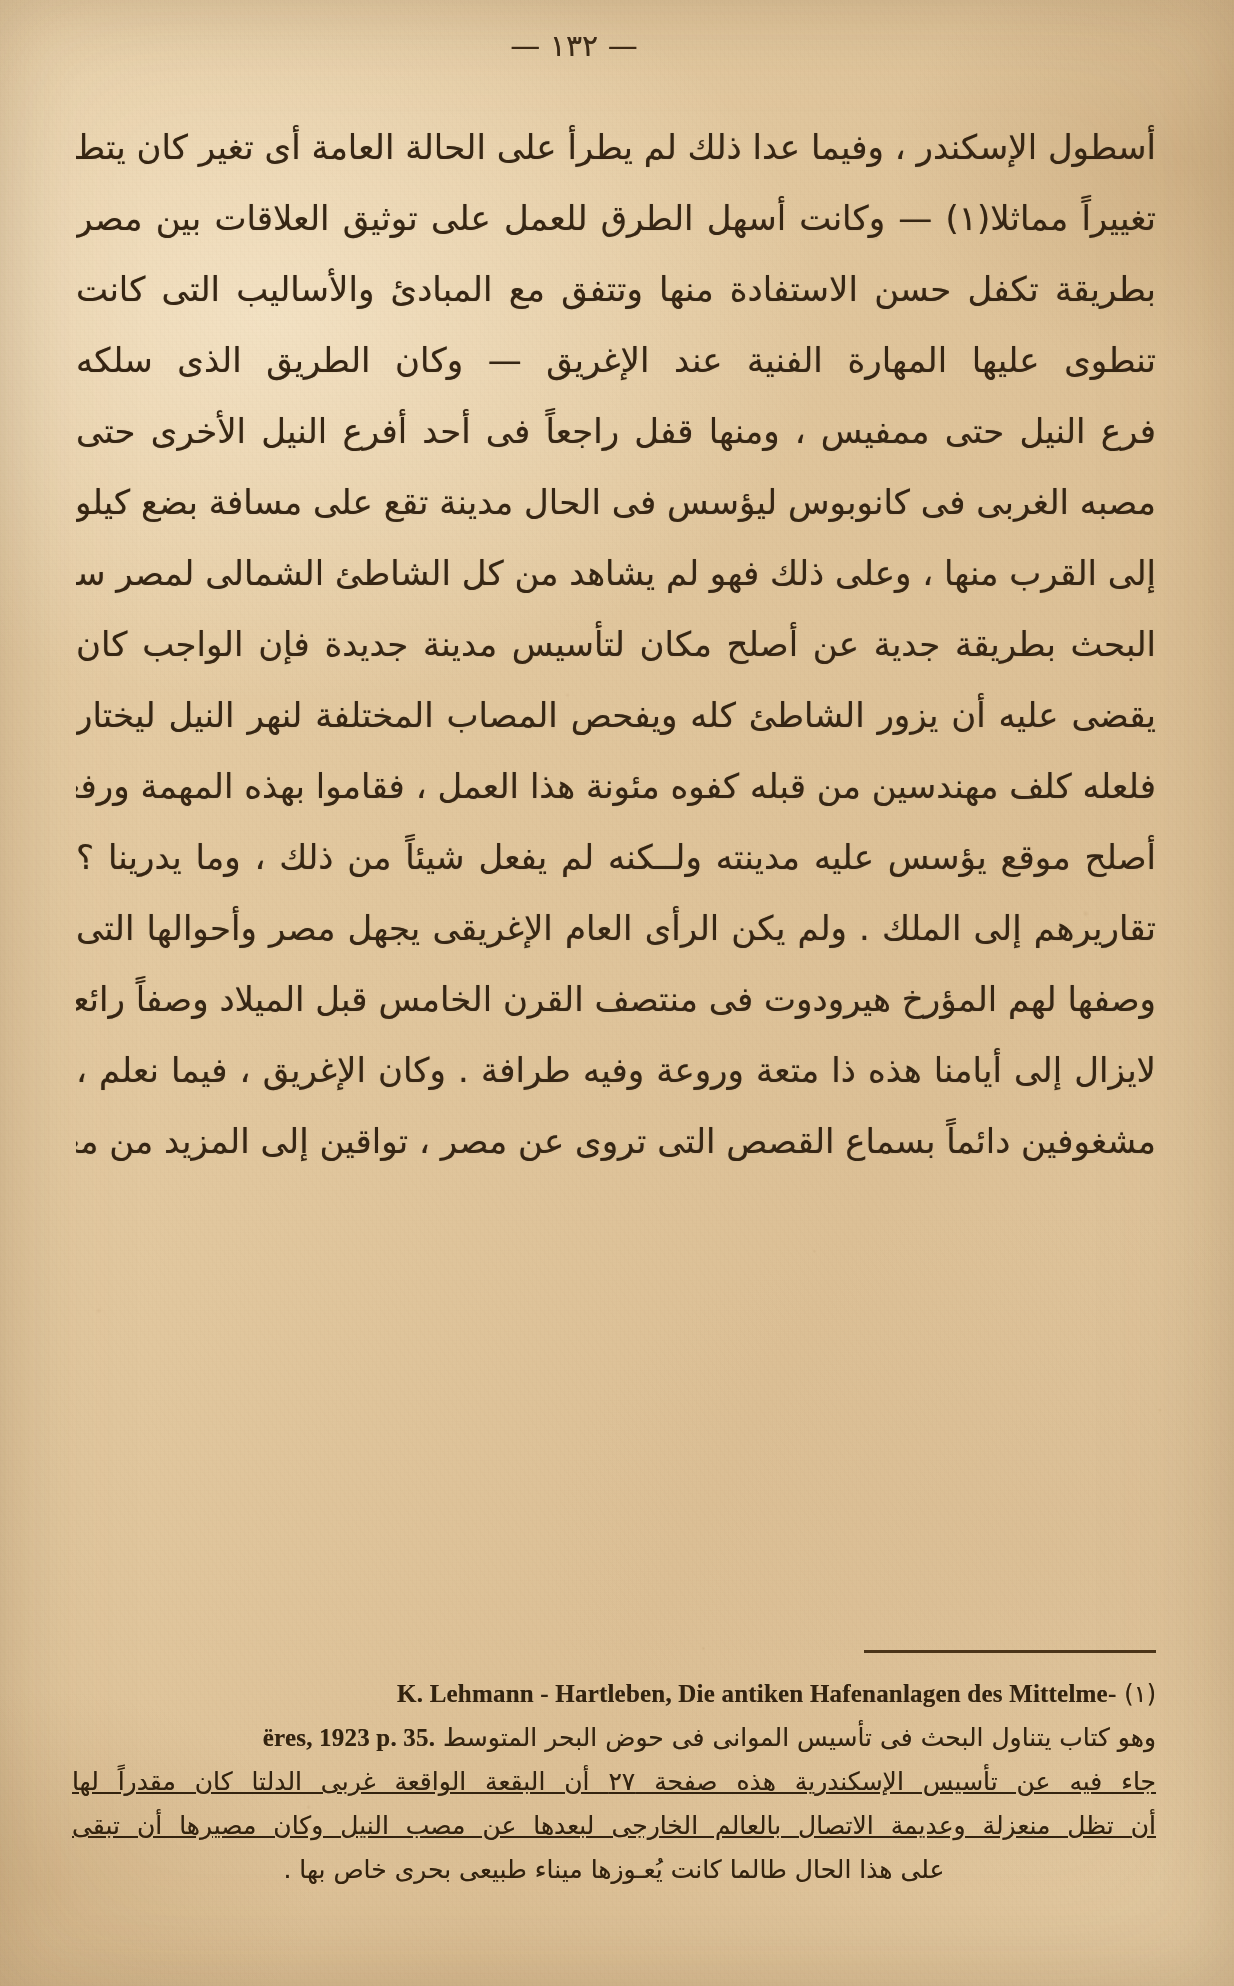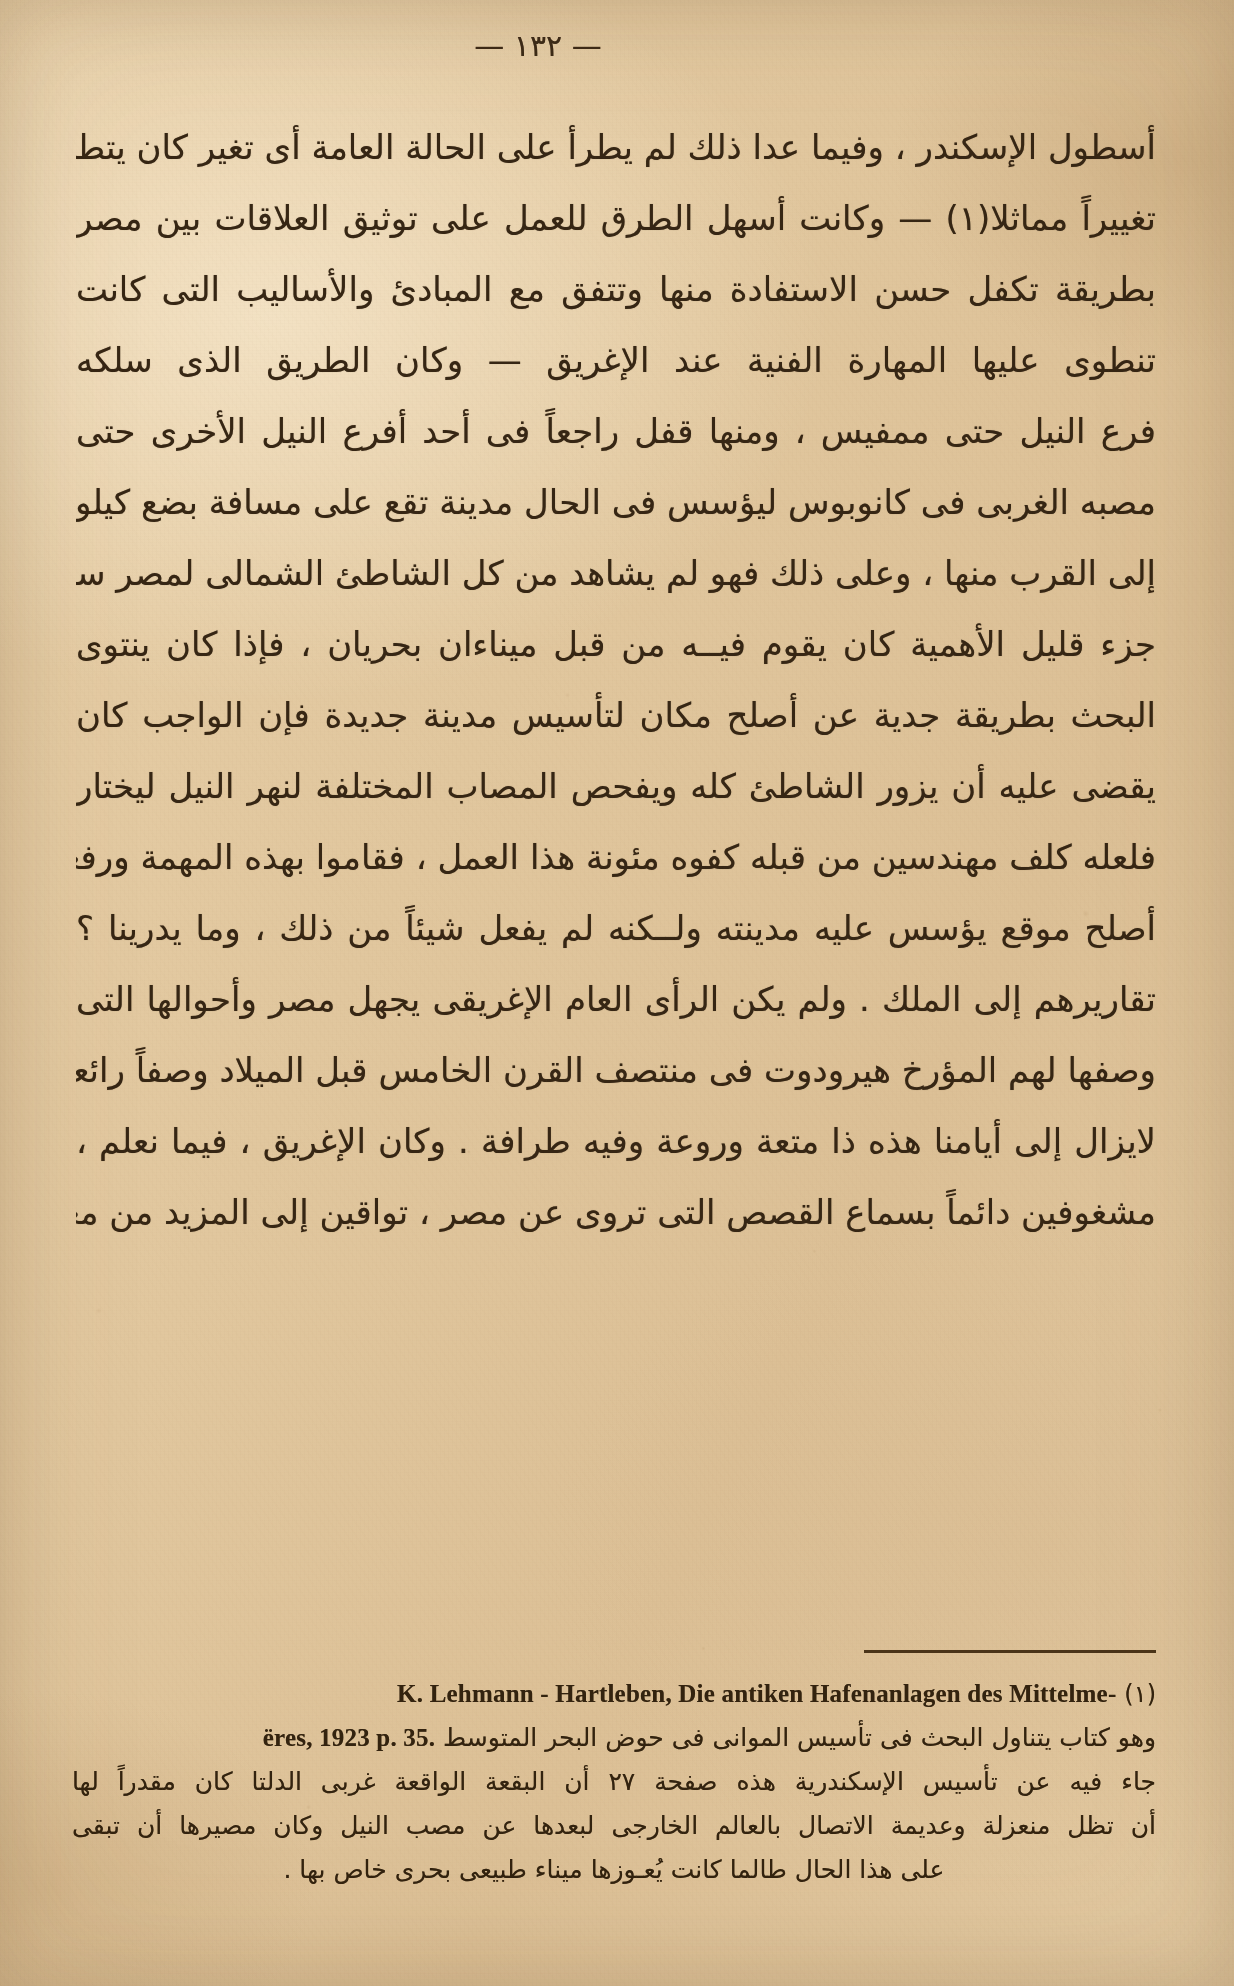--- a/index.html
+++ b/index.html
@@ -62,20 +62,21 @@
   }
 
   
   #folio {
     position: absolute;
     top: 28px;
     left: 0;
     width: 1076px;
     text-align: center;
     z-index: 4;
+    padding-left: 36px;
   }
   #folio .folio-text {
     display: inline-block;
     font-family: "DejaVu Sans", "Liberation Sans", sans-serif;
     font-size: 30px;
     letter-spacing: 2px;
     color: #3b2a17;
     direction: rtl;
     text-shadow: 0 0 0.6px rgba(59,42,23,0.55);
   }
@@ -128,20 +129,21 @@
     line-height: 44px;
     height: 44px;
     color: #33230f;
     text-shadow: 0 0 0.6px rgba(51,35,15,0.5);
     font-family: "DejaVu Sans", "Liberation Sans", sans-serif;
   }
   .fn-line.rtl-just {
     white-space: nowrap;
     text-align: justify;
     text-align-last: justify;
+    text-decoration: underline;
   }
   .fn-line.center { text-align: left; text-align-last: center; }
   .fn-line.right  { text-align: center;  text-align-last: right; }
 
   .lat {
     font-family: "Liberation Serif", "DejaVu Serif", serif;
     font-weight: 700;
     font-size: 25px;
     direction: ltr;
     unicode-bidi: embed;
@@ -173,21 +175,20 @@
   </div>
 
   <div id="body-text">
     <div class="bline">أسطول الإسكندر ، وفيما عدا ذلك لم يطرأ على الحالة العامة أى تغير كان يتطلب</div>
     <div class="bline">تغييراً مماثلا(١) — وكانت أسهل الطرق للعمل على توثيق العلاقات بين مصر</div>
     <div class="bline">بطريقة تكفل حسن الاستفادة منها وتتفق مع المبادئ والأساليب التى كانت</div>
     <div class="bline">تنطوى عليها المهارة الفنية عند الإغريق — وكان الطريق الذى سلكه</div>
     <div class="bline">فرع النيل حتى ممفيس ، ومنها قفل راجعاً فى أحد أفرع النيل الأخرى حتى</div>
     <div class="bline">مصبه الغربى فى كانوبوس ليؤسس فى الحال مدينة تقع على مسافة بضع كيلومترات</div>
     <div class="bline">إلى القرب منها ، وعلى ذلك فهو لم يشاهد من كل الشاطئ الشمالى لمصر سوى</div>
-    <div class="bline">جزء قليل الأهمية كان يقوم فيــه من قبل ميناءان بحريان ، فإذا كان ينتوى</div>
     <div class="bline">البحث بطريقة جدية عن أصلح مكان لتأسيس مدينة جديدة فإن الواجب كان</div>
     <div class="bline">يقضى عليه أن يزور الشاطئ كله ويفحص المصاب المختلفة لنهر النيل ليختار</div>
     <div class="bline">فلعله كلف مهندسين من قبله كفوه مئونة هذا العمل ، فقاموا بهذه المهمة ورفعوا</div>
     <div class="bline">أصلح موقع يؤسس عليه مدينته ولــكنه لم يفعل شيئاً من ذلك ، وما يدرينا ؟</div>
     <div class="bline">تقاريرهم إلى الملك . ولم يكن الرأى العام الإغريقى يجهل مصر وأحوالها التى</div>
     <div class="bline">وصفها لهم المؤرخ هيرودوت فى منتصف القرن الخامس قبل الميلاد وصفاً رائعاً</div>
     <div class="bline">لايزال إلى أيامنا هذه ذا متعة وروعة وفيه طرافة . وكان الإغريق ، فيما نعلم ،</div>
     <div class="bline lastline">مشغوفين دائماً بسماع القصص التى تروى عن مصر ، تواقين إلى المزيد من معرفة</div>
   </div>
 

